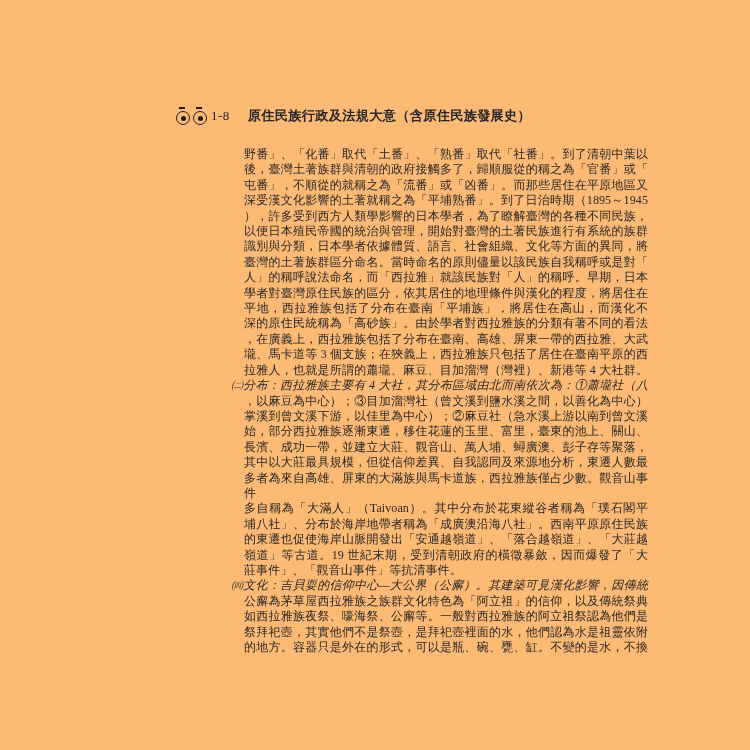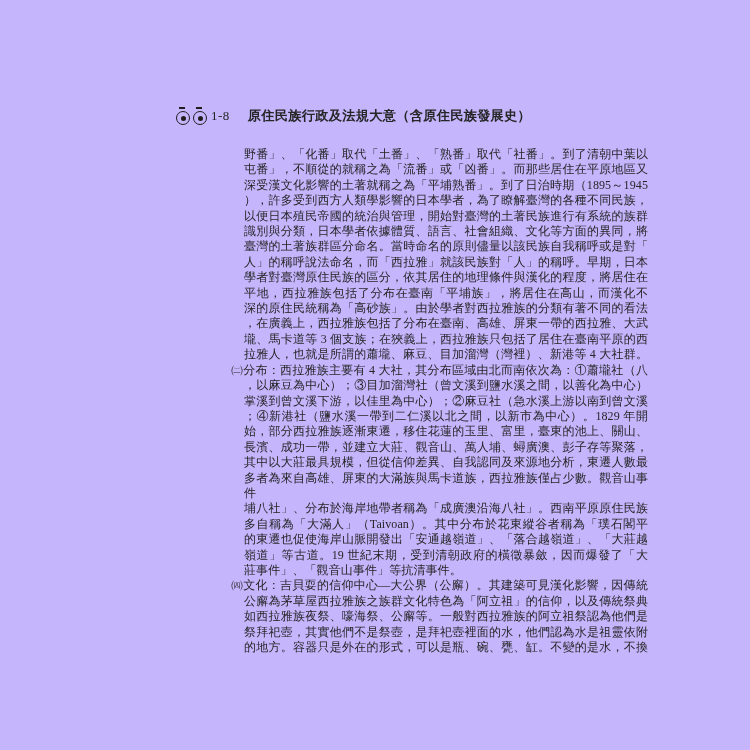--- a/index.html
+++ b/index.html
@@ -4,21 +4,21 @@
 <style>
   html,body{margin:0;padding:0;}
   body{
     width:750px;height:750px;
     background:#ffffff;
     position:relative;
     font-family:"Liberation Serif","DejaVu Serif",serif;
     color:#262626;
     overflow:hidden;
   }
-  .page{position:absolute;inset:0;background:#c4b5fd;}
+  .page{position:absolute;inset:0;background:#fdba74;}
   
   .page-header{
     position:absolute;left:176px;top:106px;
     display:flex;align-items:center;height:20px;
   }
   .logo-icon{
     width:12px;height:12px;
     border:1.6px solid #1e1e1e;border-radius:50%;
     position:relative;display:inline-block;
     margin-right:3px;margin-top:4px;
@@ -46,60 +46,60 @@
   }
   .line{
     font-size:12px;line-height:15.4px;
     padding-left:13px;
     text-align:justify;text-align-last:justify;
     text-justify:inter-character;
     letter-spacing:.1px;
     white-space:normal;
     margin-left:26px;
   }
-  .line.marker{padding-left:0;}
+  .line.marker{padding-left:0;font-style:italic;}
   .line.short{text-align:center;text-align-last:left;}
 </style>
 </head>
 <body>
 
 <div class="page">
 
   <div class="page-header">
     <span class="logo-icon"></span>
     <span class="logo-icon"></span>
     <span class="section-number">1-8</span>
     <span class="page-title">原住民族行政及法規大意（含原住民族發展史）</span>
   </div>
 
   <div class="body-text">
   <div class="line">野番」、「化番」取代「土番」、「熟番」取代「社番」。到了清朝中葉以</div>
+      <div class="line">後，臺灣土著族群與清朝的政府接觸多了，歸順服從的稱之為「官番」或「</div>
       <div class="line">屯番」，不順從的就稱之為「流番」或「凶番」。而那些居住在平原地區又</div>
       <div class="line">深受漢文化影響的土著就稱之為「平埔熟番」。到了日治時期（1895～1945</div>
       <div class="line">），許多受到西方人類學影響的日本學者，為了瞭解臺灣的各種不同民族，</div>
       <div class="line">以便日本殖民帝國的統治與管理，開始對臺灣的土著民族進行有系統的族群</div>
       <div class="line">識別與分類，日本學者依據體質、語言、社會組織、文化等方面的異同，將</div>
       <div class="line">臺灣的土著族群區分命名。當時命名的原則儘量以該民族自我稱呼或是對「</div>
       <div class="line">人」的稱呼說法命名，而「西拉雅」就該民族對「人」的稱呼。早期，日本</div>
       <div class="line">學者對臺灣原住民族的區分，依其居住的地理條件與漢化的程度，將居住在</div>
       <div class="line">平地，西拉雅族包括了分布在臺南「平埔族」，將居住在高山，而漢化不</div>
       <div class="line">深的原住民統稱為「高砂族」。由於學者對西拉雅族的分類有著不同的看法</div>
       <div class="line">，在廣義上，西拉雅族包括了分布在臺南、高雄、屏東一帶的西拉雅、大武</div>
       <div class="line">壠、馬卡道等 3 個支族；在狹義上，西拉雅族只包括了居住在臺南平原的西</div>
       <div class="line">拉雅人，也就是所謂的蕭壠、麻豆、目加溜灣（灣裡）、新港等 4 大社群。</div>
       <div class="line marker">㈡分布：西拉雅族主要有 4 大社，其分布區域由北而南依次為：①蕭壠社（八</div>
       <div class="line">，以麻豆為中心）；③目加溜灣社（曾文溪到鹽水溪之間，以善化為中心）</div>
       <div class="line">掌溪到曾文溪下游，以佳里為中心）；②麻豆社（急水溪上游以南到曾文溪</div>
-      <div class="line">；④新港社（鹽水溪一帶到二仁溪以北之間，以新市為中心）。1829 年開</div>
       <div class="line">始，部分西拉雅族逐漸東遷，移住花蓮的玉里、富里，臺東的池上、關山、</div>
       <div class="line">長濱、成功一帶，並建立大莊、觀音山、萬人埔、蟳廣澳、彭子存等聚落，</div>
       <div class="line">其中以大莊最具規模，但從信仰差異、自我認同及來源地分析，東遷人數最</div>
       <div class="line">多者為來自高雄、屏東的大滿族與馬卡道族，西拉雅族僅占少數。觀音山事件</div>
+      <div class="line">多自稱為「大滿人」（Taivoan）。其中分布於花東縱谷者稱為「璞石閣平</div>
       <div class="line">埔八社」、分布於海岸地帶者稱為「成廣澳沿海八社」。西南平原原住民族</div>
-      <div class="line">多自稱為「大滿人」（Taivoan）。其中分布於花東縱谷者稱為「璞石閣平</div>
       <div class="line">的東遷也促使海岸山脈開發出「安通越嶺道」、「落合越嶺道」、「大莊越</div>
       <div class="line">嶺道」等古道。19 世紀末期，受到清朝政府的橫徵暴斂，因而爆發了「大</div>
       <div class="line short">莊事件」、「觀音山事件」等抗清事件。</div>
       <div class="line marker">㈣文化：吉貝耍的信仰中心—大公界（公廨）。其建築可見漢化影響，因傳統</div>
       <div class="line">公廨為茅草屋西拉雅族之族群文化特色為「阿立祖」的信仰，以及傳統祭典</div>
       <div class="line">如西拉雅族夜祭、嚎海祭、公廨等。一般對西拉雅族的阿立祖祭認為他們是</div>
       <div class="line">祭拜祀壺，其實他們不是祭壺，是拜祀壺裡面的水，他們認為水是祖靈依附</div>
       <div class="line">的地方。容器只是外在的形式，可以是瓶、碗、甕、缸。不變的是水，不換</div>
     </div>
 

